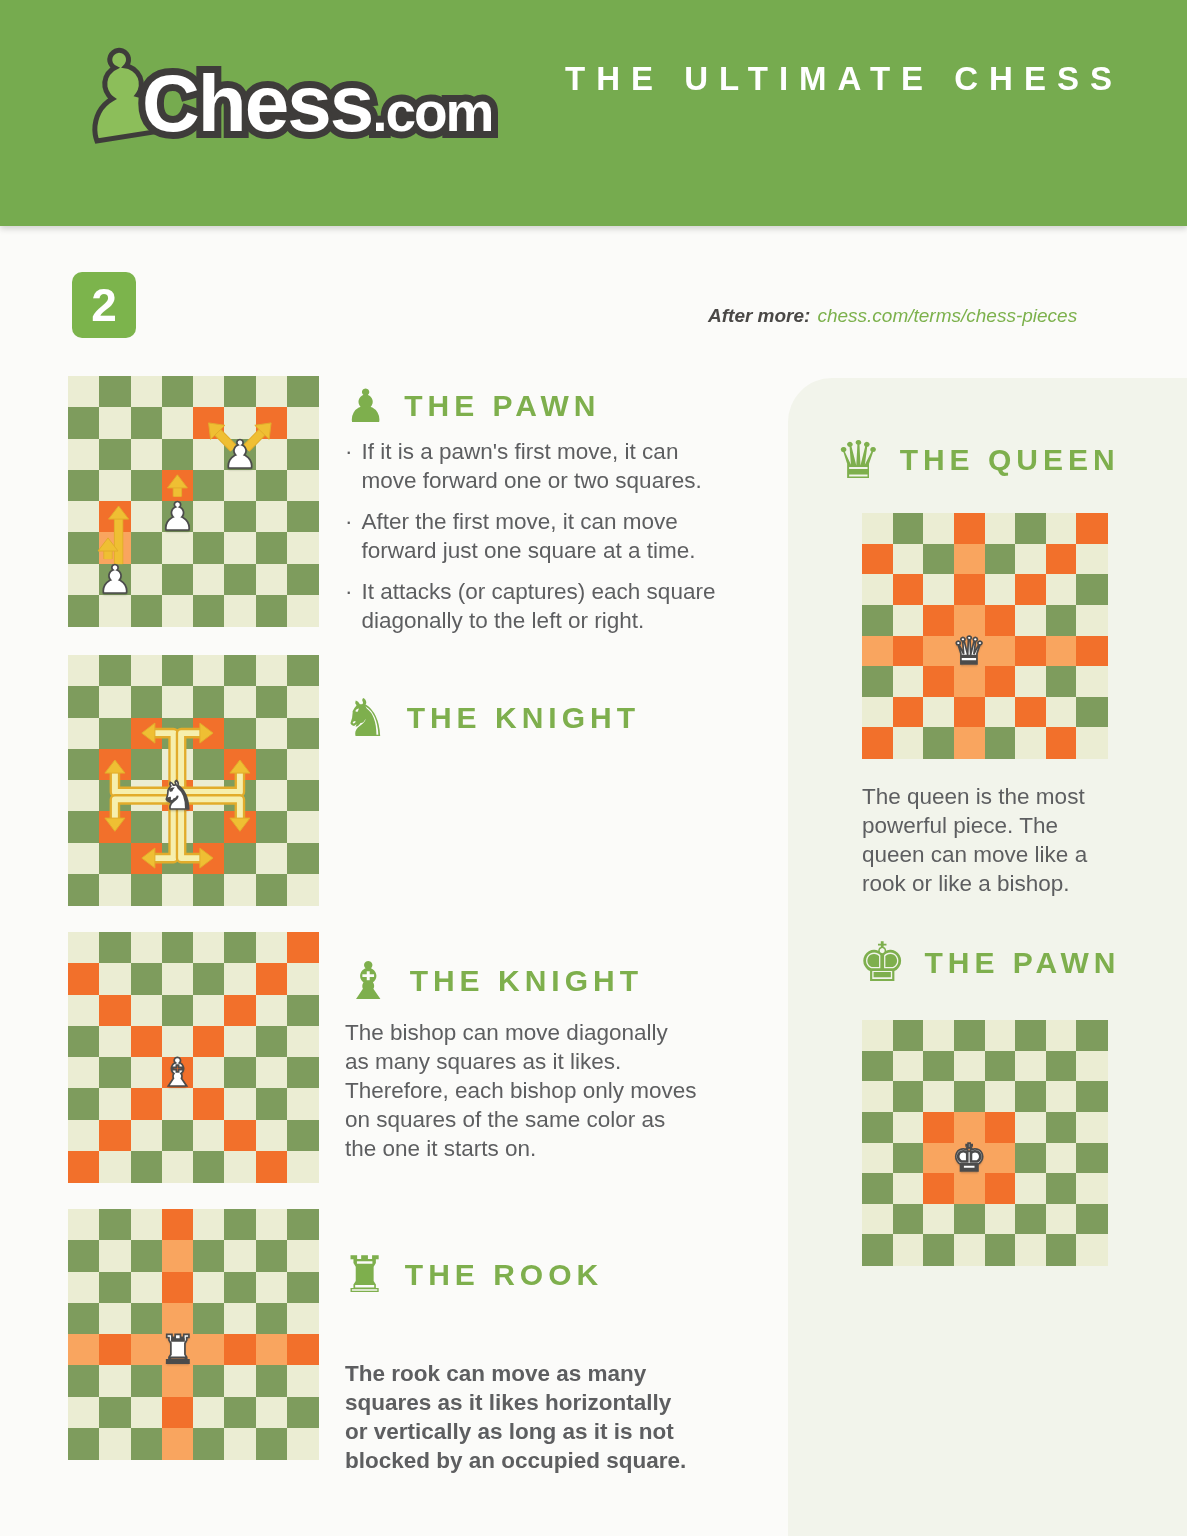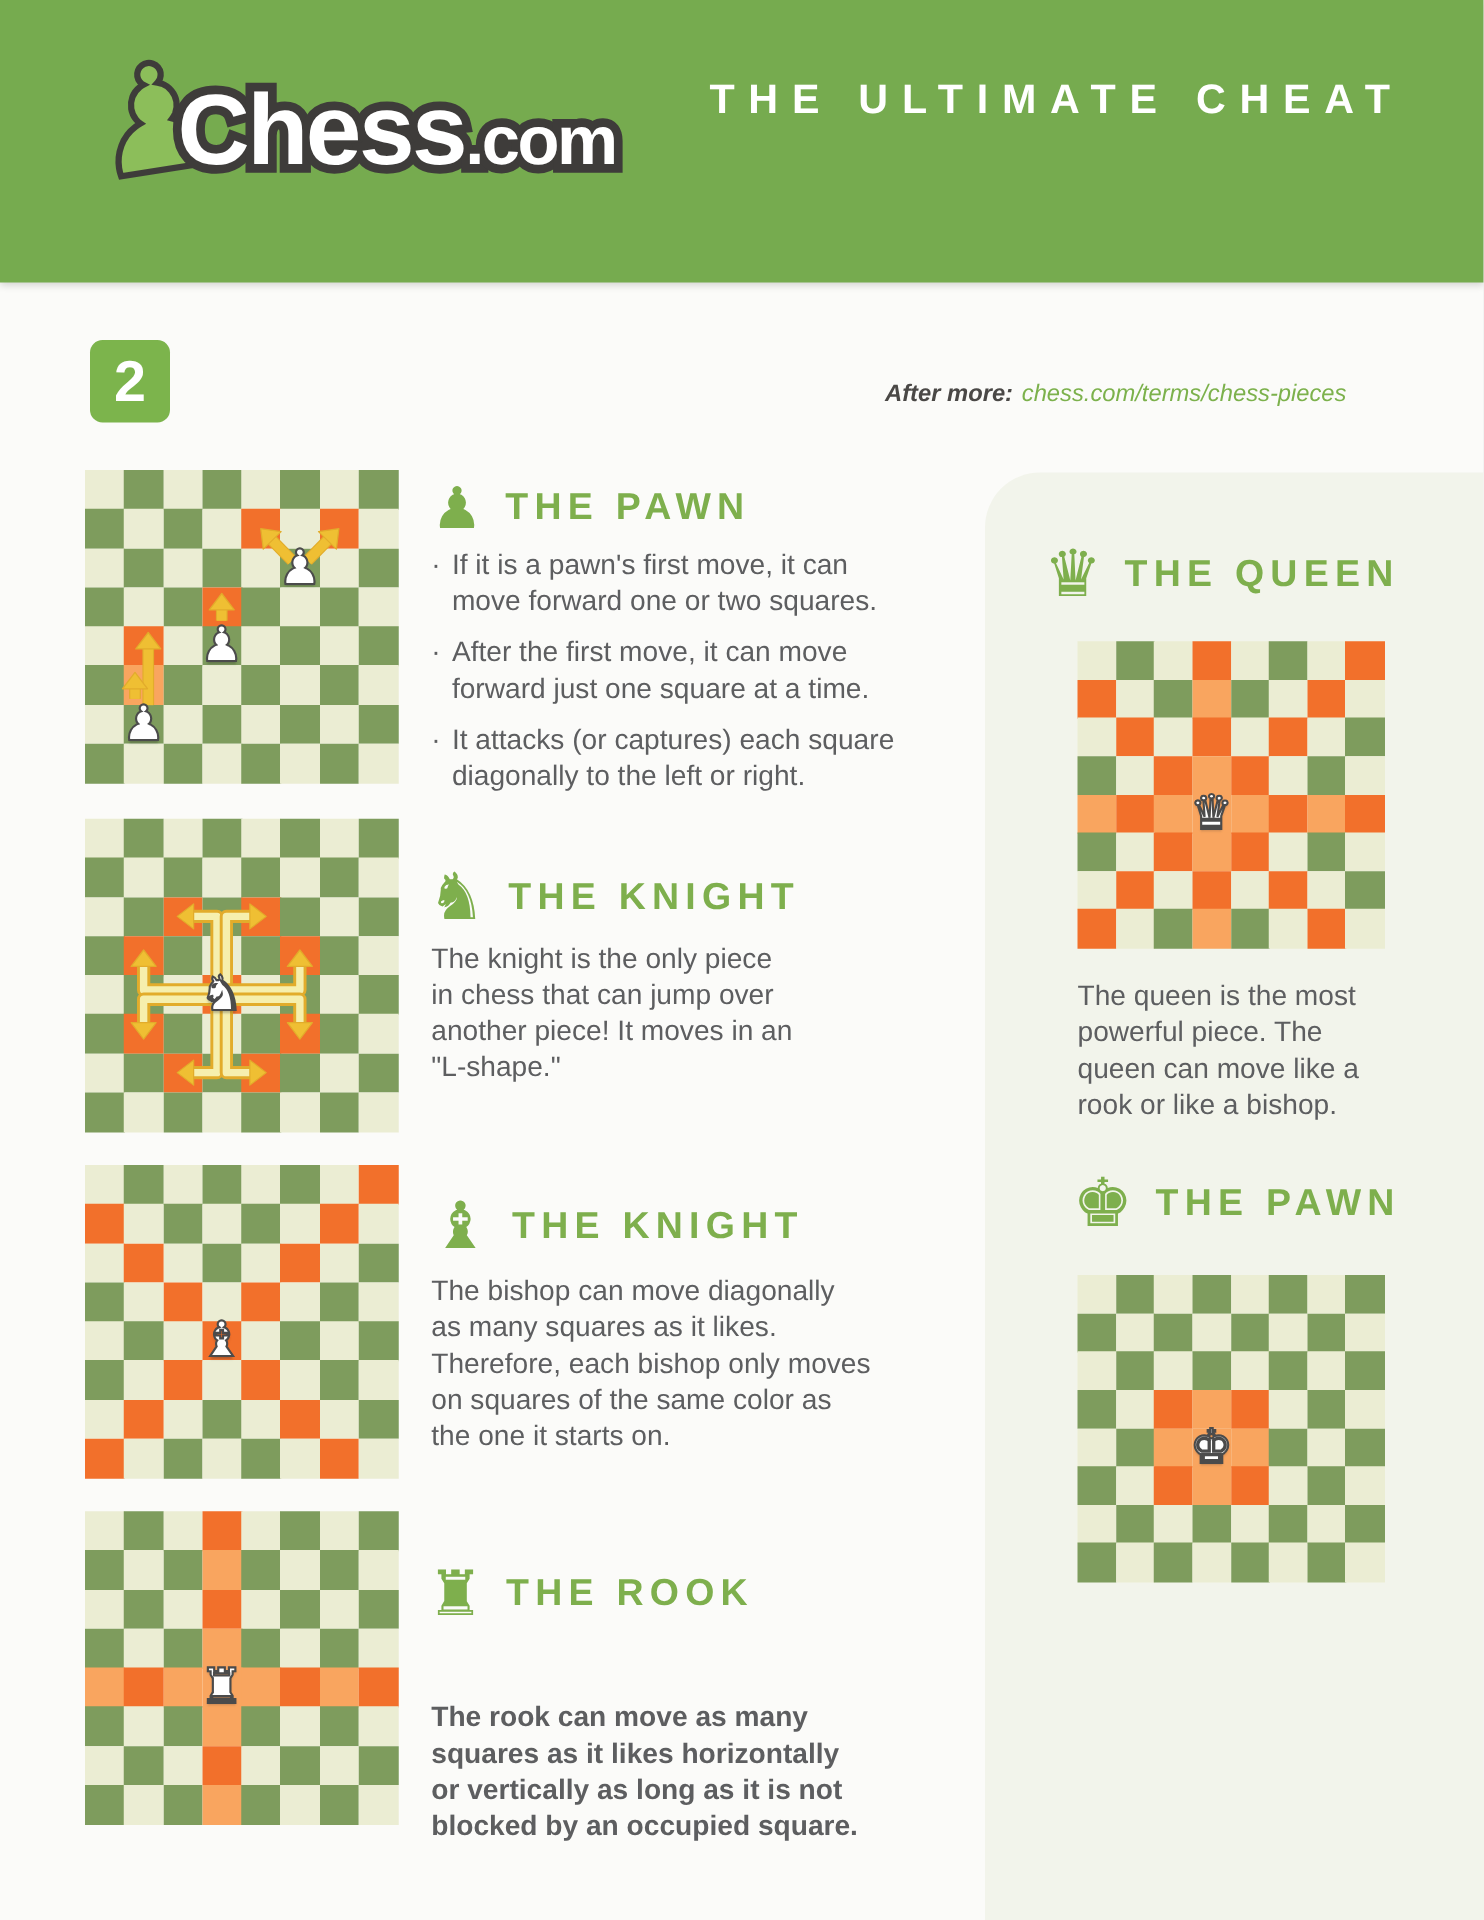--- a/index.html
+++ b/index.html
@@ -82,21 +82,21 @@
 
   <header class="banner">
     <div class="logo">
       <span class="logo-pawn">♟</span>
       <span class="logo-words">
         <span class="lw stroke" aria-hidden="true"><span class="big">Chess</span><span class="small">.com</span></span>
         <span class="lw fill"><span class="big">Chess</span><span class="small">.com</span></span>
       </span>
     </div>
     <div class="banner-title">
-      <div class="bt1">THE ULTIMATE CHEAT</div>
+      <div class="bt1">THE ULTIMATE CHESS</div>
     </div>
   </header>
 
   <div class="badge">2</div>
   <div class="learn">
     <span class="lbl">After more:</span><a class="lnk" href="#">chess.com/terms/chess-pieces</a>
   </div>
 
   <div class="panel"></div>
 
@@ -583,24 +583,20 @@
         <span class="dot">·</span>
         <div class="btext">After the first move, it can move
 forward just one square at a time.</div>
       </div>
       <div class="bullet">
         <span class="dot">·</span>
         <div class="btext">It attacks (or captures) each square
 diagonally to the left or right.</div>
       </div>
     </div>
-  <p class="body" id="knight-body">The knight is the only piece
-in chess that can jump over
-another piece! It moves in an
-"L-shape."</p>
   <p class="body" id="bishop-body">The bishop can move diagonally
 as many squares as it likes.
 Therefore, each bishop only moves
 on squares of the same color as
 the one it starts on.</p>
   <p class="body" id="rook-body">The rook can move as many
 squares as it likes horizontally
 or vertically as long as it is not
 blocked by an occupied square.</p>
   <p class="body" id="queen-body">The queen is the most

